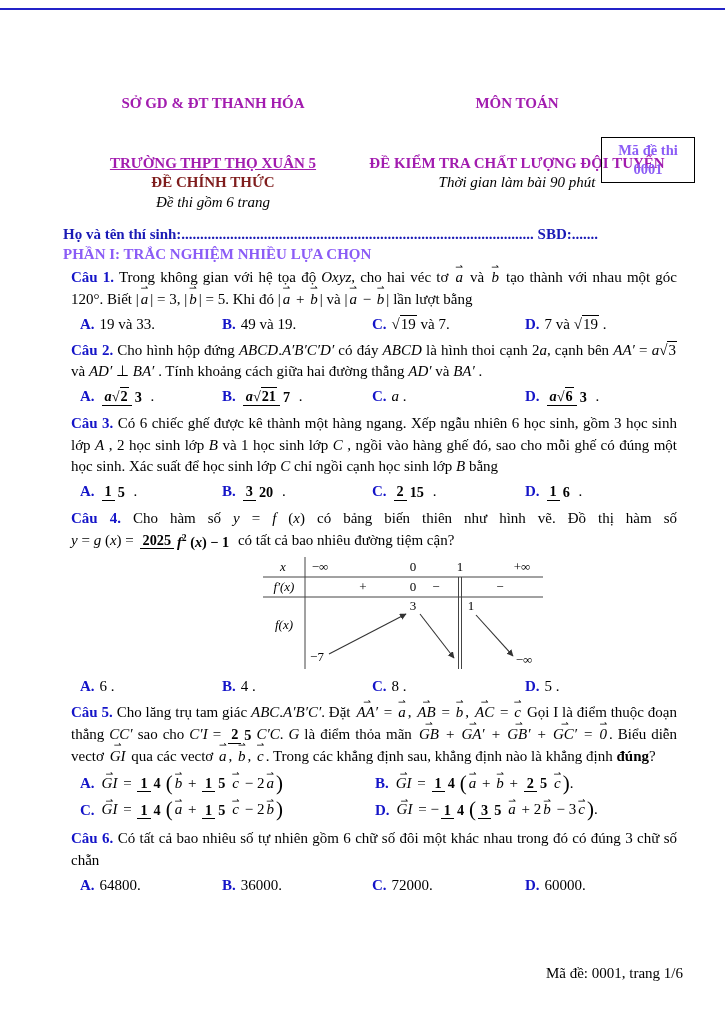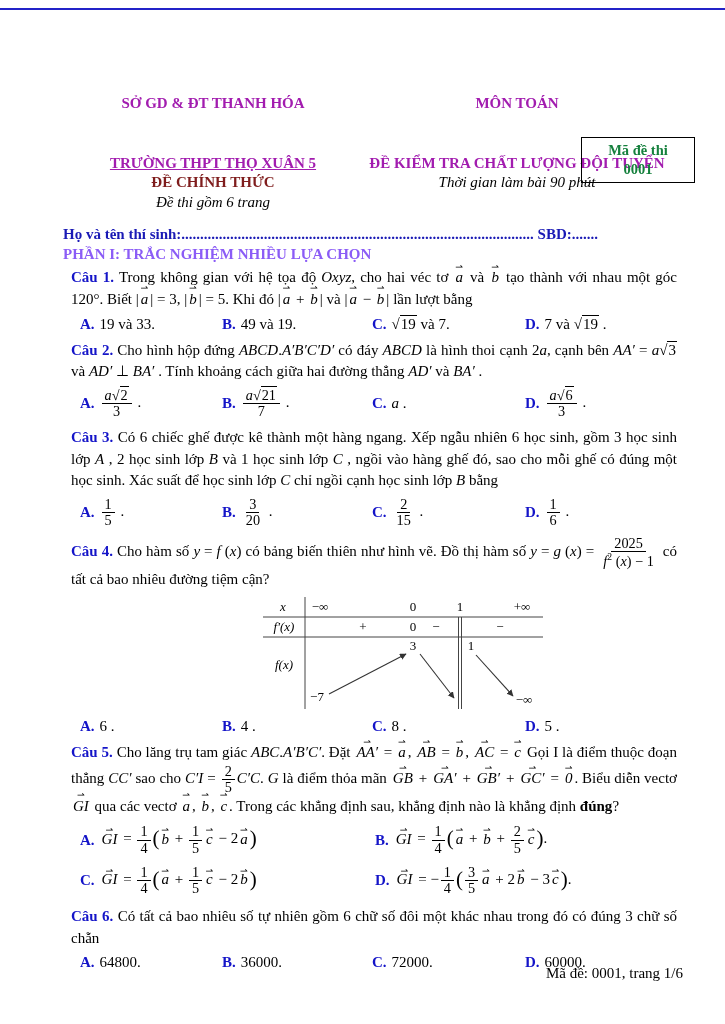--- a/index.html
+++ b/index.html
@@ -14,44 +14,44 @@
   .red { color:#7f1d1d; }
   .bold { font-weight:bold; }
   .italic { font-style:italic; }
   .underline { text-decoration:underline; }
 
   .header { display:flex; line-height:1.3; }
   .h-left { width:300px; text-align:center; }
   .h-right { flex:1; text-align:center; padding-right:14px; }
 
   .code-box {
-    position:absolute; top:137px; right:30px; width:114px;
+    position:absolute; top:137px; right:30px; width:94px;
     border:1.6px solid #000; text-align:center; padding:3px 2px;
-    font-weight:bold; color:#15803d; line-height:1.3; font-size:14.5px;
+    font-weight:bold; color:#8b5cf6; line-height:1.3; font-size:14.5px;
   }
 
   .student-line { margin:14px 0 3px; font-weight:bold; color:#1a1ab5; width:535px;
     white-space:nowrap; overflow:hidden; }
   .part-title { margin:0 0 4px; font-weight:bold; color:#8b5cf6; }
 
   .question { margin:0 0 2px; }
   .qtext { margin:2px 8px; line-height:1.45; text-align:justify; }
   .qlabel { color:#1414c8; font-weight:bold; }
   .ol { color:#1414c8; font-weight:bold; }
 
   .opts4 { display:grid; grid-template-columns:142px 150px 153px 1fr;
     padding-left:17px; align-items:center; margin:5px 0 7px; }
   .opts2 { display:grid; grid-template-columns:295px 1fr;
     padding-left:17px; align-items:center; row-gap:9px; margin:7px 0 9px; }
   .opt { white-space:nowrap; display:flex; align-items:center; gap:5px; }
 
   
   .nw { white-space:nowrap; }
-  .fr { display:inline-flex; flex-direction:column; align-items:center;
-    vertical-align:middle; line-height:1.08; font-size:0.95em; margin:0 2px; }
+  .fr { display:inline-flex; flex-direction:row; align-items:center;
+    vertical-align:middle; line-height:1.08; font-size:0.95em; margin:0 2px;font-weight:bold; }
   .fr > span:first-child { border-bottom:1px solid #000; padding:0 3px; }
   .fr > span:last-child { padding:0 3px; }
   .sq { white-space:nowrap; }
   .ov { border-top:1px solid #000; padding:0 1px; }
   .vc { position:relative; display:inline-block; font-style:italic; margin:0 2px; }
   .vc::after { content:"⇀"; position:absolute; top:-0.70em; left:50%;
     transform:translateX(-50%); font-size:0.62em; font-style:normal; }
   .big { font-size:1.4em; vertical-align:-0.1em; line-height:0; }
   sup { font-size:0.68em; }
 

